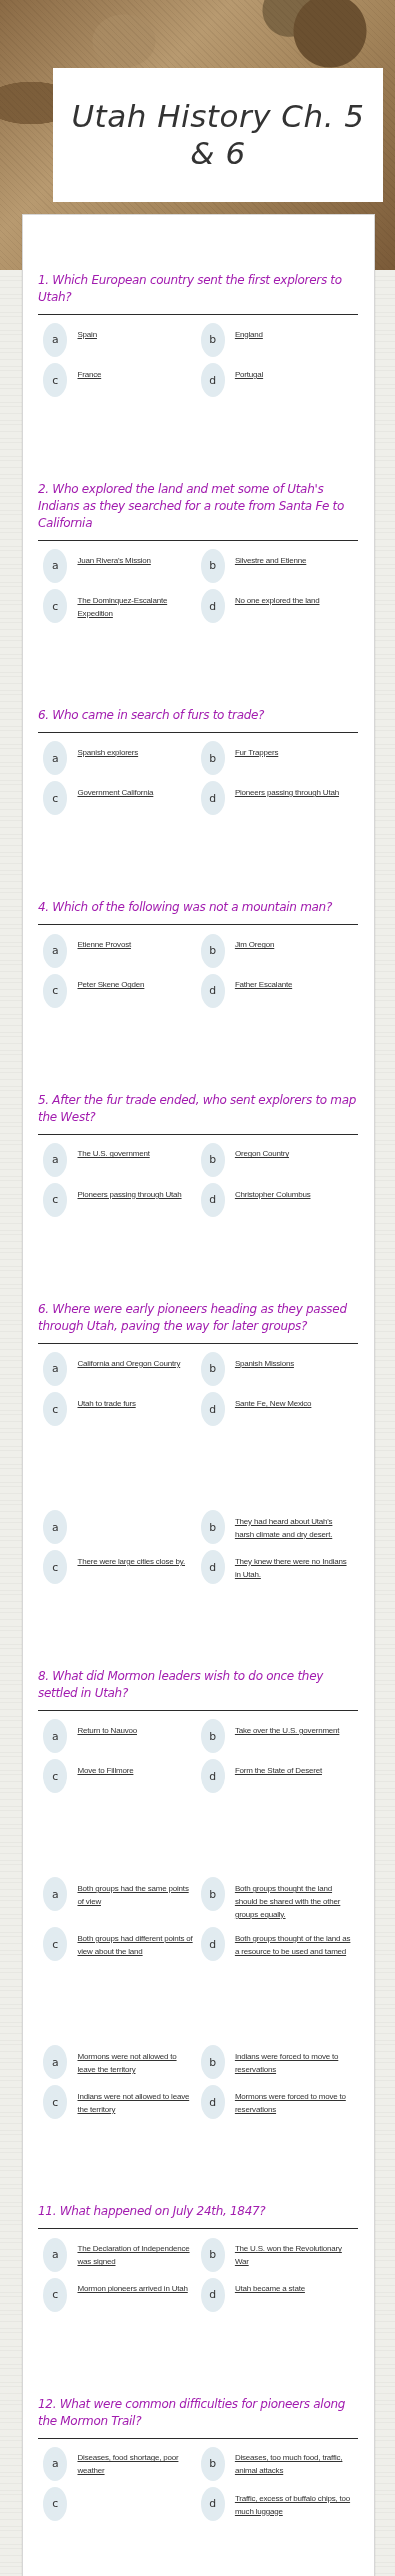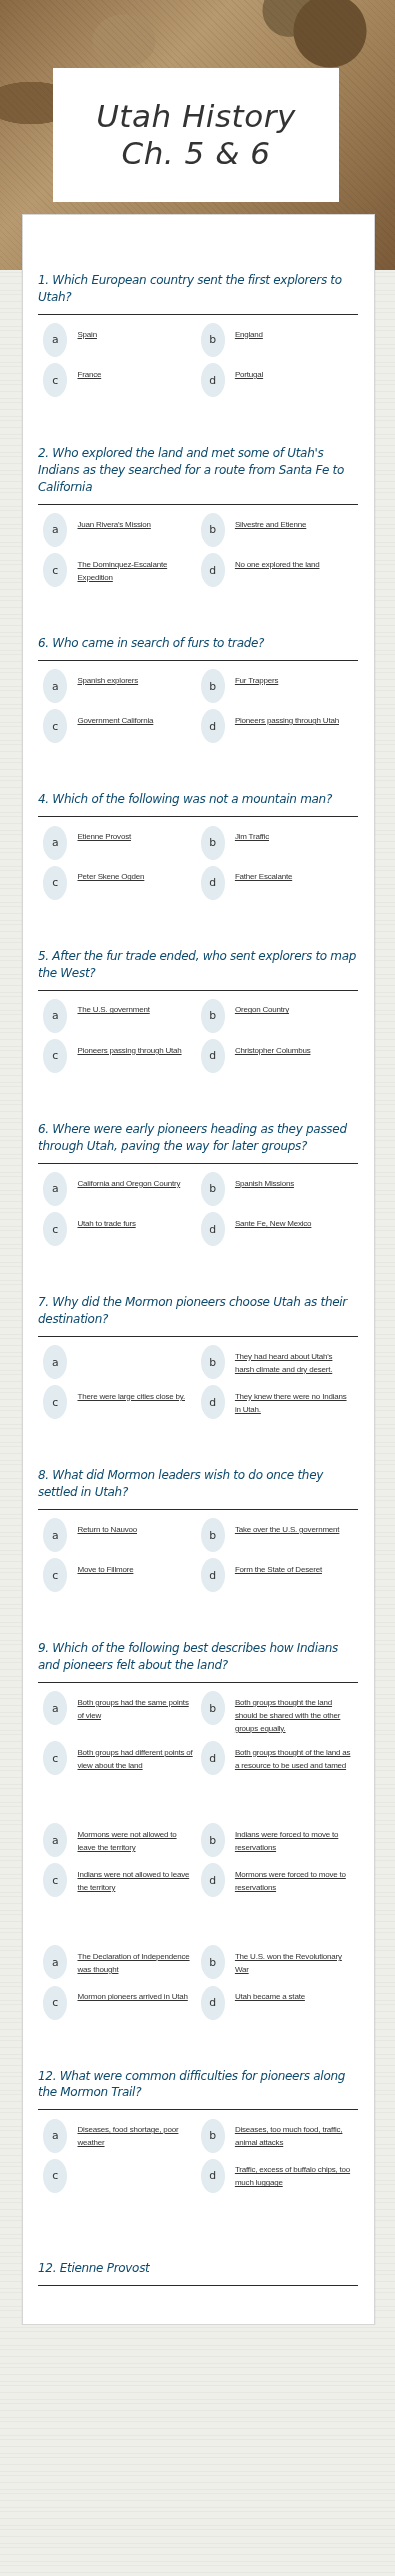--- a/index.html
+++ b/index.html
@@ -23,21 +23,21 @@
       overflow: hidden;
     }
     .hero::after {
       content: "";
       position: absolute; inset: 0;
       background: repeating-linear-gradient(45deg, rgba(60,40,20,0.08) 0 1px, transparent 1px 4.6px);
     }
     .title-box {
       position: absolute;
       left: 53px; top: 68px;
-      width: 286px; height: 134px;
+      width: 330px; height: 134px;
       background: #fff;
       z-index: 2;
       display: flex; align-items: center; justify-content: center;
       text-align: center;
       padding: 0 12.4px;
     }
     .title-box h1 {
       font-family: "DejaVu Sans", sans-serif;
       font-style: italic;
       font-weight: normal;
@@ -50,27 +50,27 @@
       position: relative;
       z-index: 3;
       width: 353px;
       margin: -56px auto 0;
       background: #fff;
       border: 0.5px solid #d6d6d6;
       box-shadow: 0 0.5px 1.5px rgba(0,0,0,0.15);
       padding: 57px 15.5px 31px;
     }
     .question { margin-bottom: 0; padding-top: 0; }
-    .question + .question { margin-top: 48px; }
+    .question + .question { margin-top: 84px; }
     .q-title {
       font-family: "DejaVu Sans", sans-serif;
       font-style: italic;
       font-size: 12px;
       line-height: 1.4;
-      color: #0c4a6e;
+      color: #a21caf;
       padding: 0 0 8.2px 0;
       border-bottom: 0.5px solid #2b2b2b;
       margin-bottom: 8.2px;
       letter-spacing: -0.3px;
     }
     .options {
       display: grid;
       grid-template-columns: 1fr 1fr;
       column-gap: 5.2px;
       row-gap: 6.2px;
@@ -192,21 +192,21 @@
   <div class="question">
     <div class="q-title">4. Which of the following was not a mountain man?</div>
     <div class="options">
   <div class="option">
     <span class="badge">a</span>
     <span class="opt-text">Etienne Provost</span>
   </div>
 
   <div class="option">
     <span class="badge">b</span>
-    <span class="opt-text">Jim Traffic</span>
+    <span class="opt-text">Jim Oregon</span>
   </div>
 
   <div class="option">
     <span class="badge">c</span>
     <span class="opt-text">Peter Skene Ogden</span>
   </div>
 
   <div class="option">
     <span class="badge">d</span>
     <span class="opt-text">Father Escalante</span>
@@ -258,21 +258,20 @@
   </div>
 
   <div class="option">
     <span class="badge">d</span>
     <span class="opt-text">Sante Fe, New Mexico</span>
   </div>
 </div>
   </div>
 
   <div class="question">
-    <div class="q-title">7. Why did the Mormon pioneers choose Utah as their destination?</div>
     <div class="options">
   <div class="option">
     <span class="badge">a</span>
   </div>
 
   <div class="option">
     <span class="badge">b</span>
     <span class="opt-text">They had heard about Utah's harsh climate and dry desert.</span>
   </div>
 
@@ -307,21 +306,20 @@
   </div>
 
   <div class="option">
     <span class="badge">d</span>
     <span class="opt-text">Form the State of Deseret</span>
   </div>
 </div>
   </div>
 
   <div class="question">
-    <div class="q-title">9. Which of the following best describes how Indians and pioneers felt about the land?</div>
     <div class="options">
   <div class="option">
     <span class="badge">a</span>
     <span class="opt-text">Both groups had the same points of view</span>
   </div>
 
   <div class="option">
     <span class="badge">b</span>
     <span class="opt-text">Both groups thought the land should be shared with the other groups equally.</span>
   </div>
@@ -356,24 +354,25 @@
   </div>
 
   <div class="option">
     <span class="badge">d</span>
     <span class="opt-text">Mormons were forced to move to reservations</span>
   </div>
 </div>
   </div>
 
   <div class="question">
-    <div class="options">
-  <div class="option">
-    <span class="badge">a</span>
-    <span class="opt-text">The Declaration of Independence was thought</span>
+    <div class="q-title">11. What happened on July 24th, 1847?</div>
+    <div class="options">
+  <div class="option">
+    <span class="badge">a</span>
+    <span class="opt-text">The Declaration of Independence was signed</span>
   </div>
 
   <div class="option">
     <span class="badge">b</span>
     <span class="opt-text">The U.S. won the Revolutionary War</span>
   </div>
 
   <div class="option">
     <span class="badge">c</span>
     <span class="opt-text">Mormon pioneers arrived in Utah</span>

